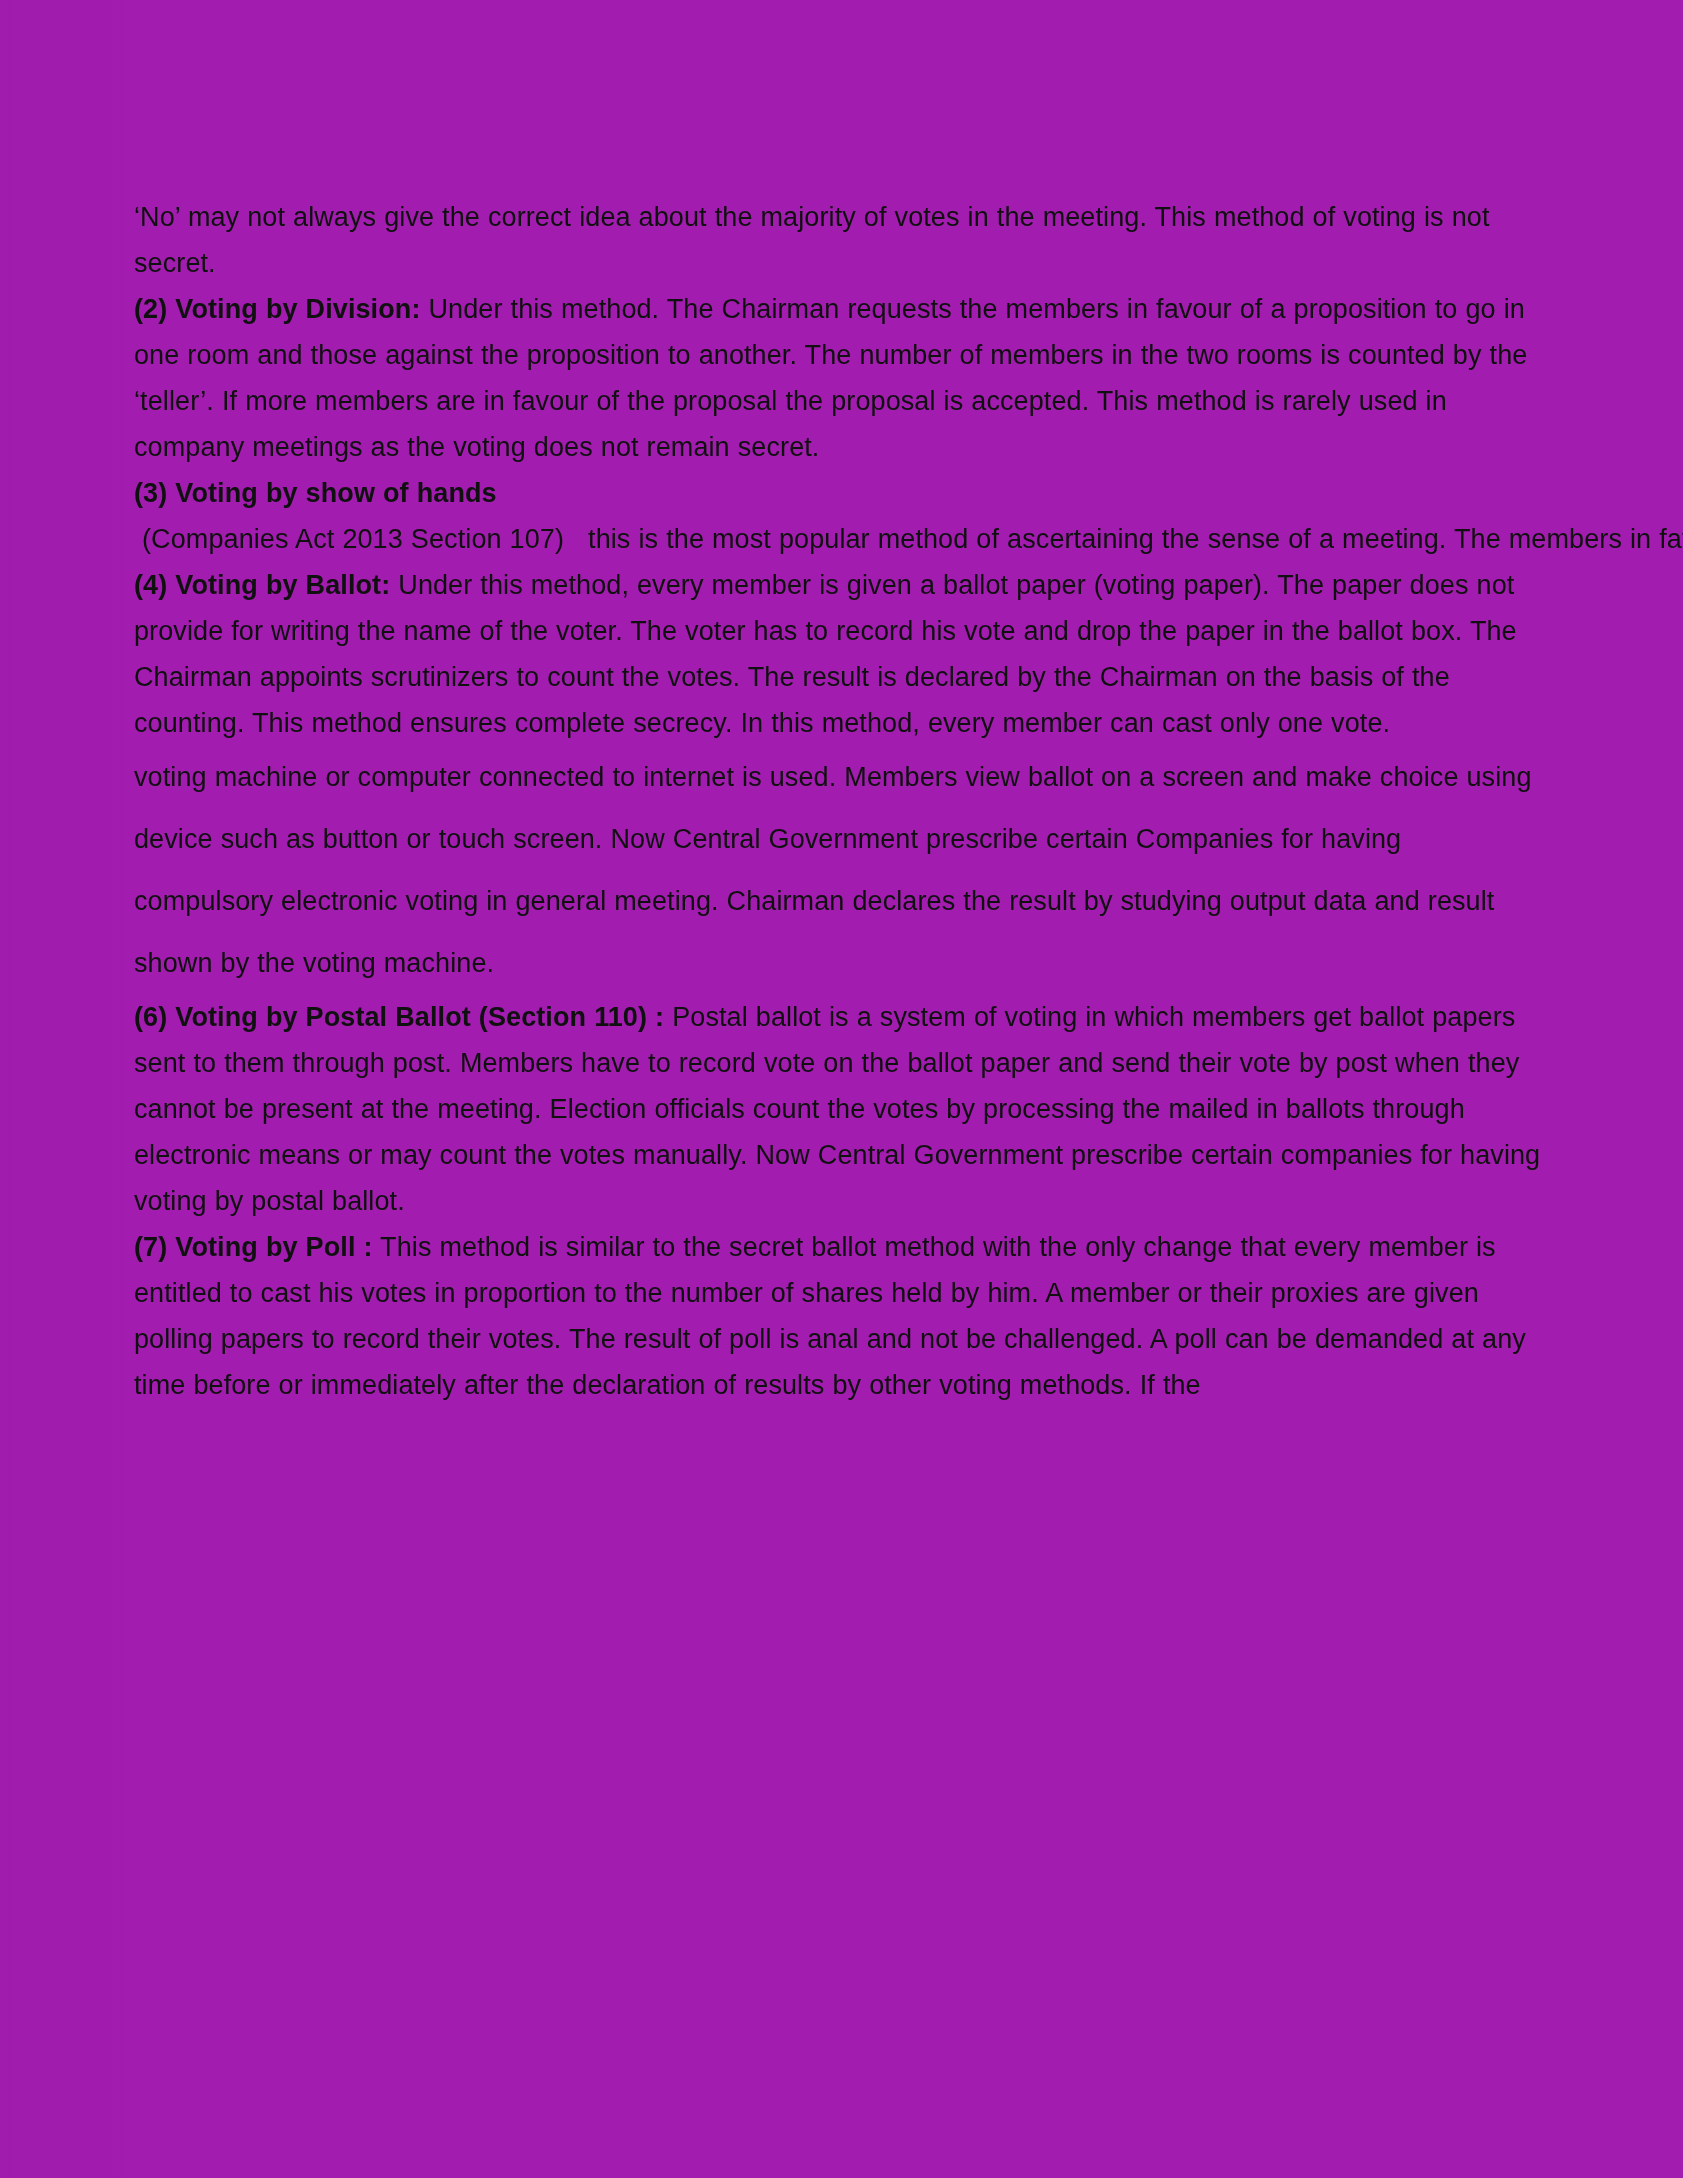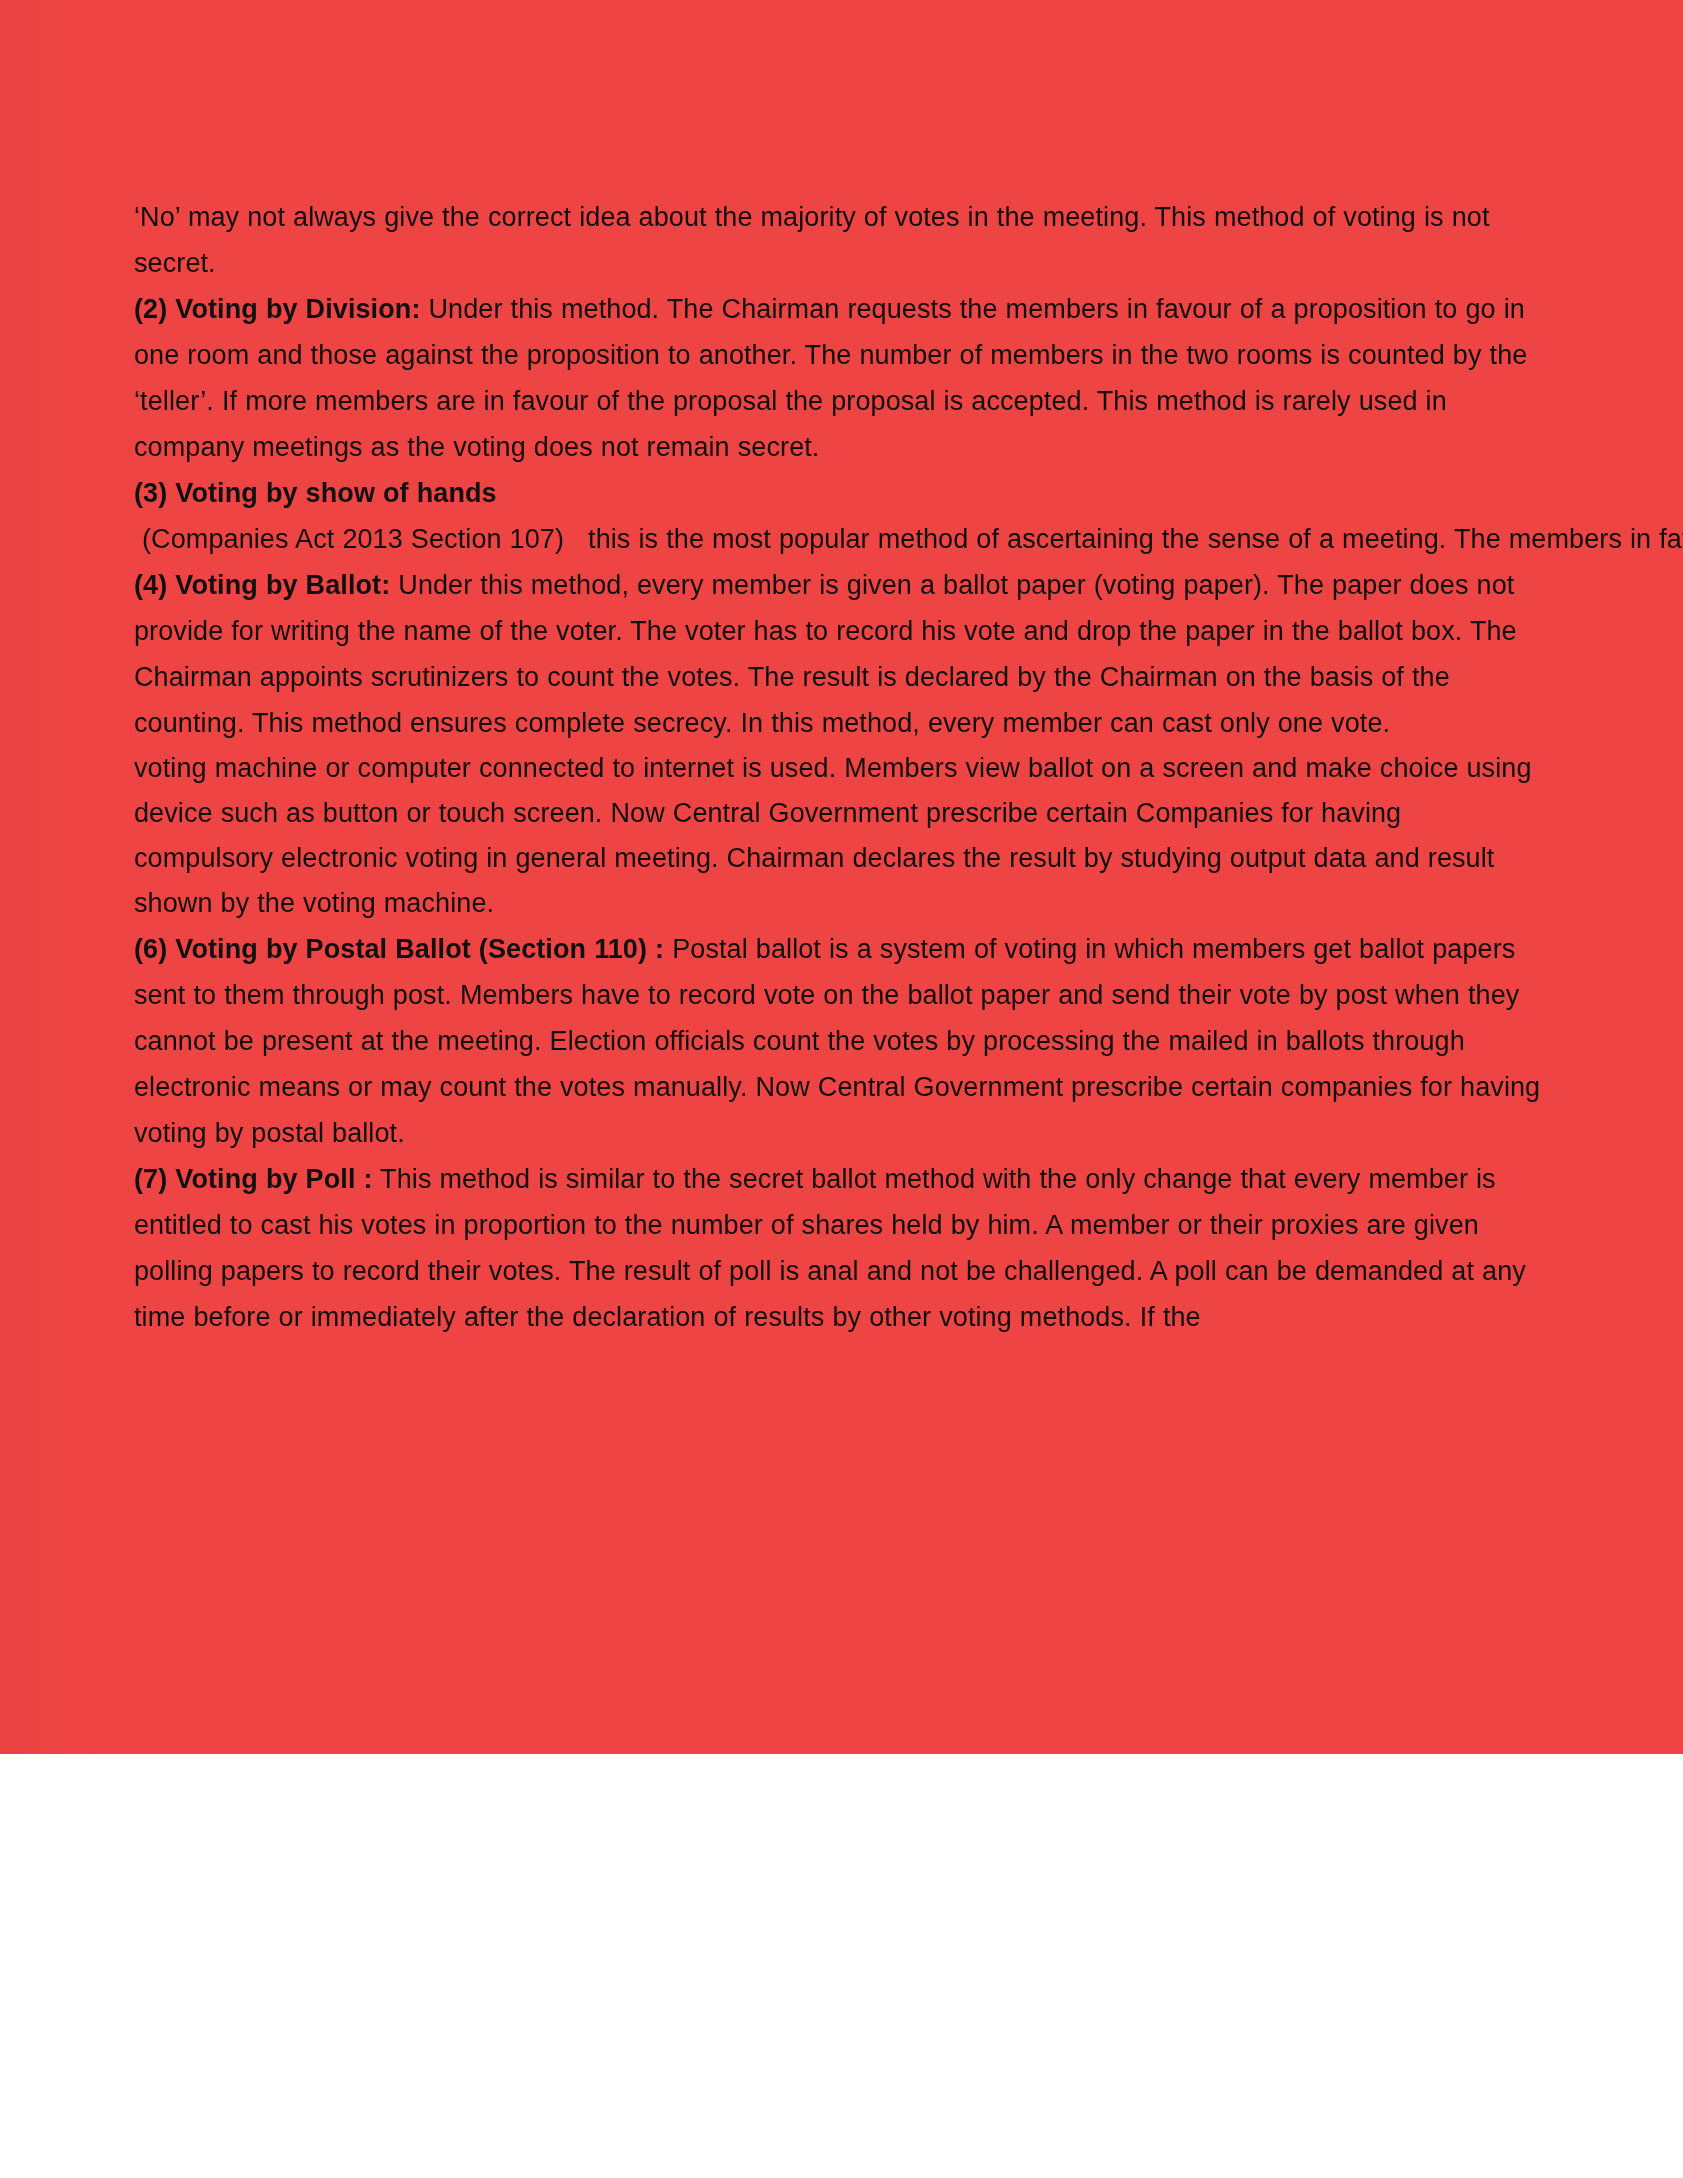--- a/index.html
+++ b/index.html
@@ -13,22 +13,22 @@
     height: 2178px;
     overflow: hidden;
     font-family: "Liberation Sans", sans-serif;
     color: #000000;
   }
 
   
   #page {
     position: relative;
     width: 1683px;
-    height: 1754px;
-    background: #ef4444;
+    height: 2178px;
+    background: #a21caf;
     box-sizing: border-box;
     text-decoration: underline;
   }
 
   
   #page::before {
     content: "";
     position: absolute;
     left: 0; top: 0;
     width: 149px; height: 100%;
@@ -54,21 +54,21 @@
     -webkit-font-smoothing: none;
   }
 
   .para b,
   .lead {
     font-weight: bold;
   }
 
   
   .para.tight {
-    line-height: 45px;
+    line-height: 62px;
   }
 
   .nowrap-gap {
     white-space: pre;
   }
 </style>
 </head>
 <body>
 
 <div id="page">

